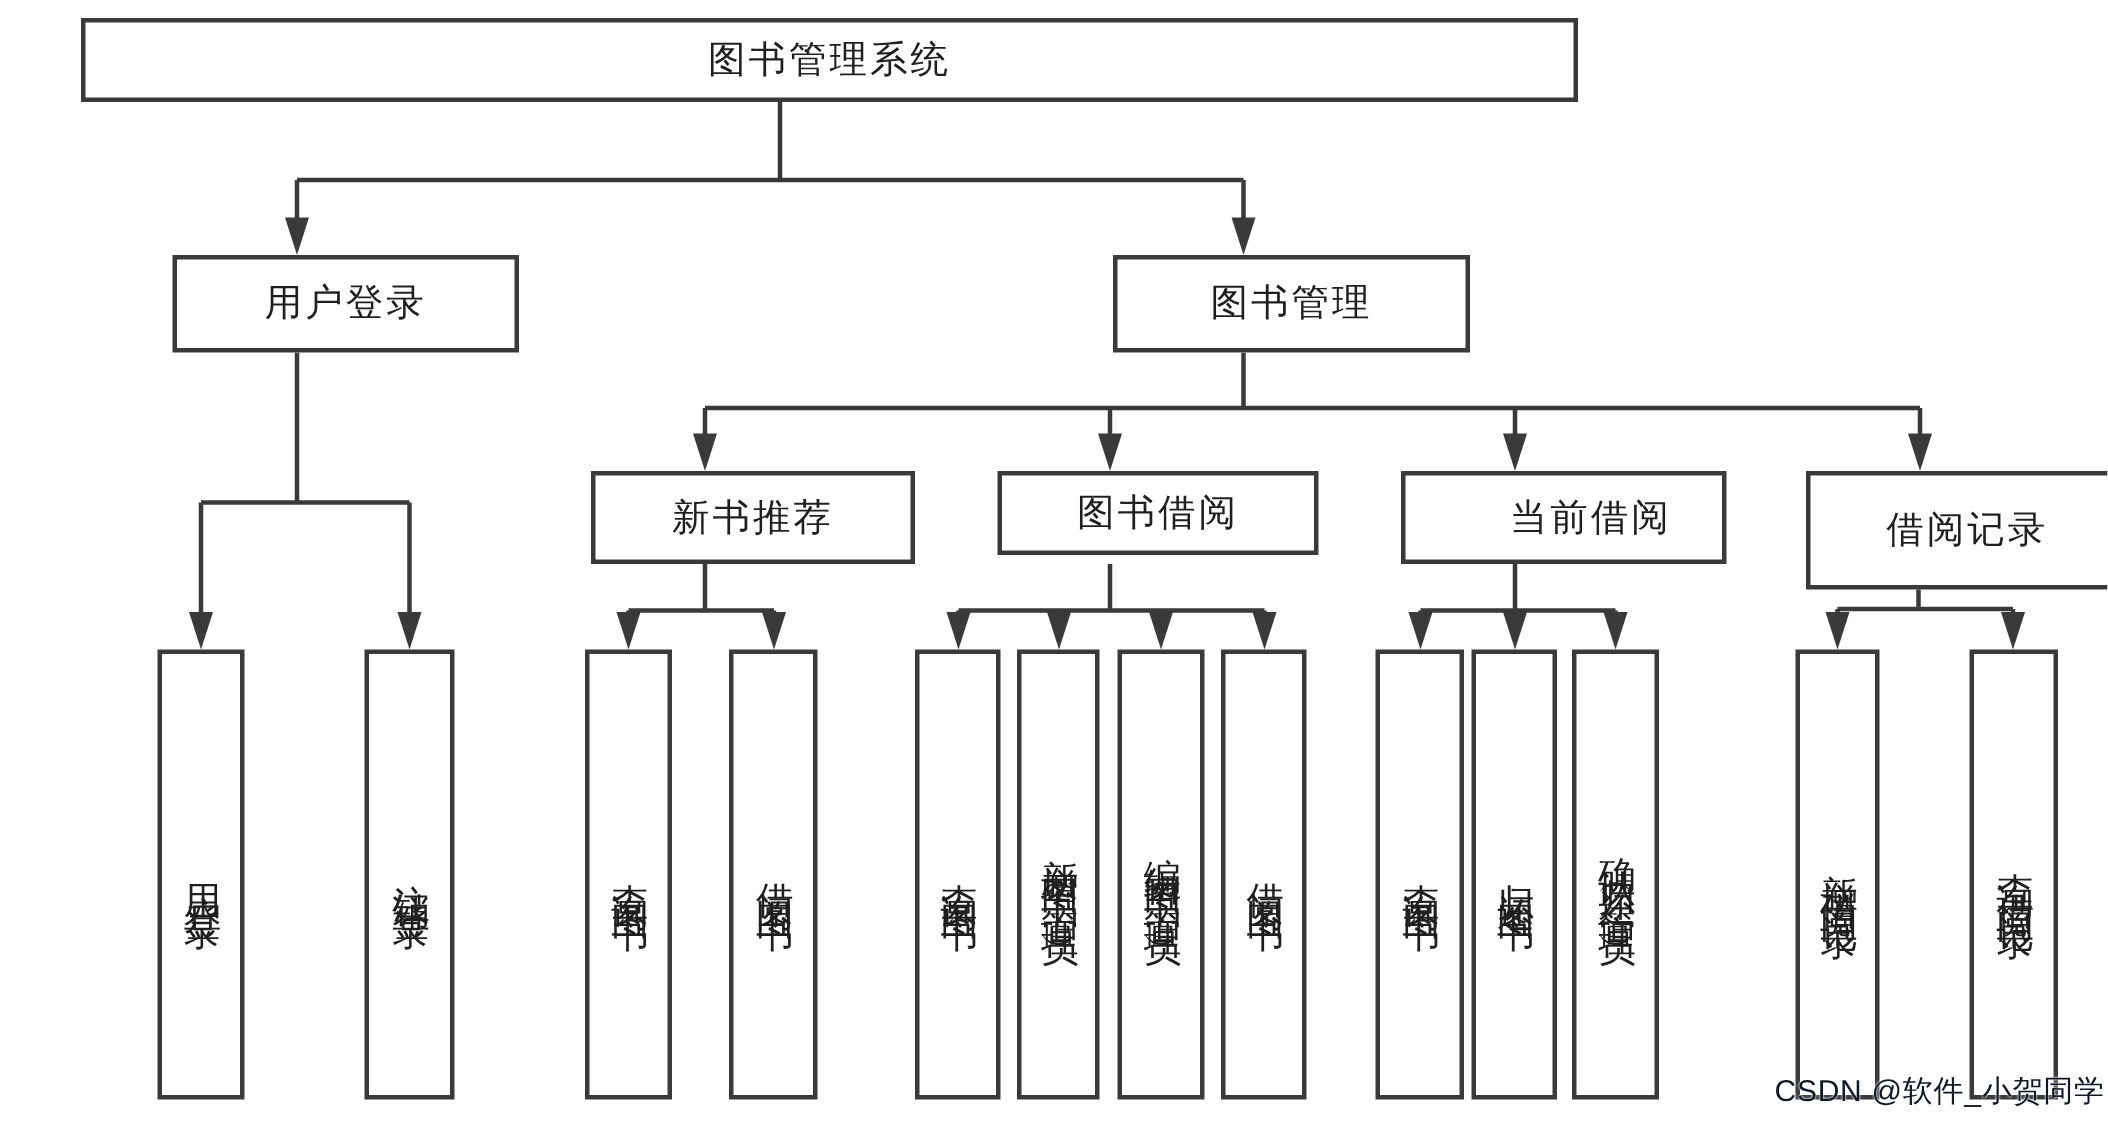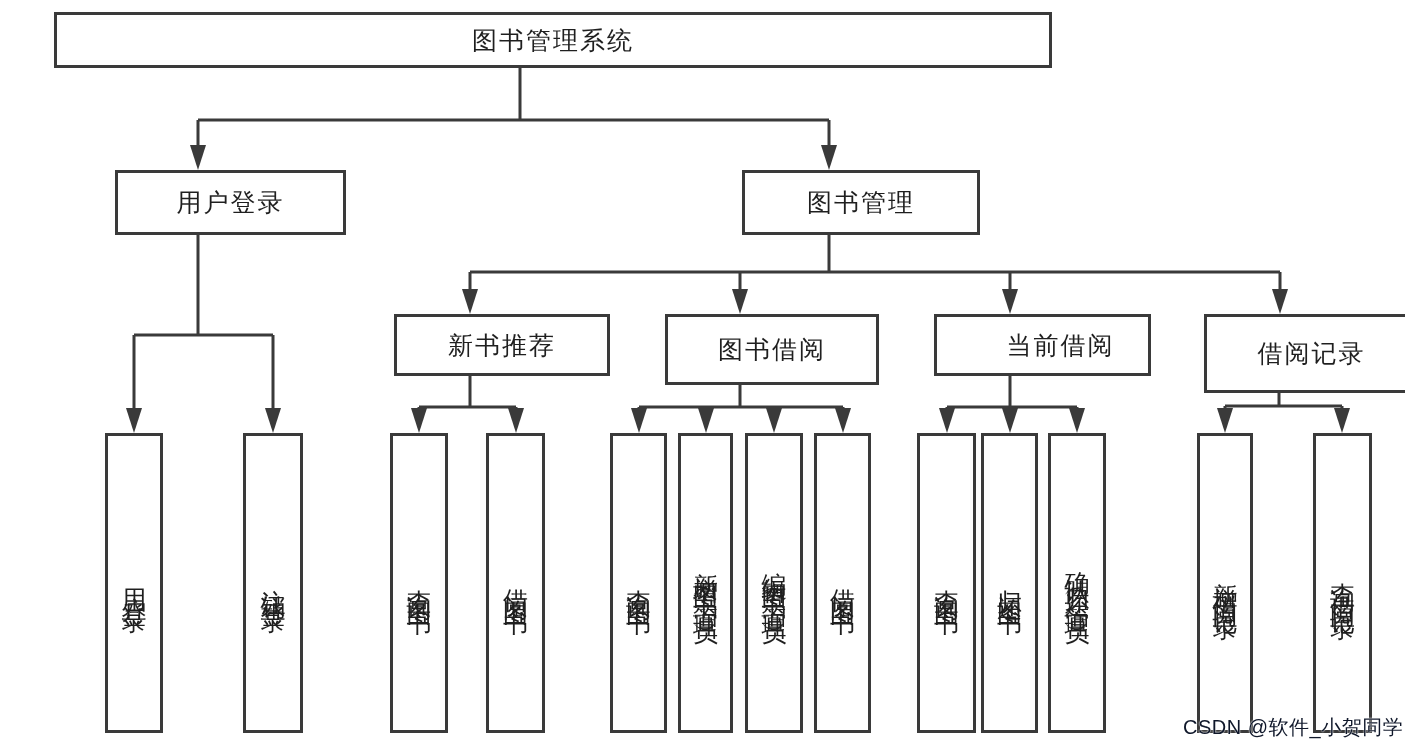--- a/index.html
+++ b/index.html
@@ -112,21 +112,21 @@
   <div class="node hbox" style="left:83px; top:170px; width:231px; height:65px;">
     <span>用户登录</span>
   </div>
   <div class="node hbox" style="left:710px; top:170px; width:238px; height:65px;">
     <span>图书管理</span>
   </div>
 
   <div class="node hbox" style="left:362px; top:314px; width:216px; height:62px;">
     <span>新书推荐</span>
   </div>
-  <div class="node hbox" style="left:633px; top:314px; width:214px; height:71px;">
+  <div class="node hbox" style="left:633px; top:314px; width:214px; height:56px;">
     <span>图书借阅</span>
   </div>
   <div class="node hbox" style="left:902px; top:314px; width:217px; height:62px;padding-left:36px;">
     <span>当前借阅</span>
   </div>
   <div class="node hbox" style="left:1172px; top:314px; width:215px; height:79px;">
     <span>借阅记录</span>
   </div>
 
   <div class="node vbox" style="left:105px; top:433px; width:58px; height:300px;">

